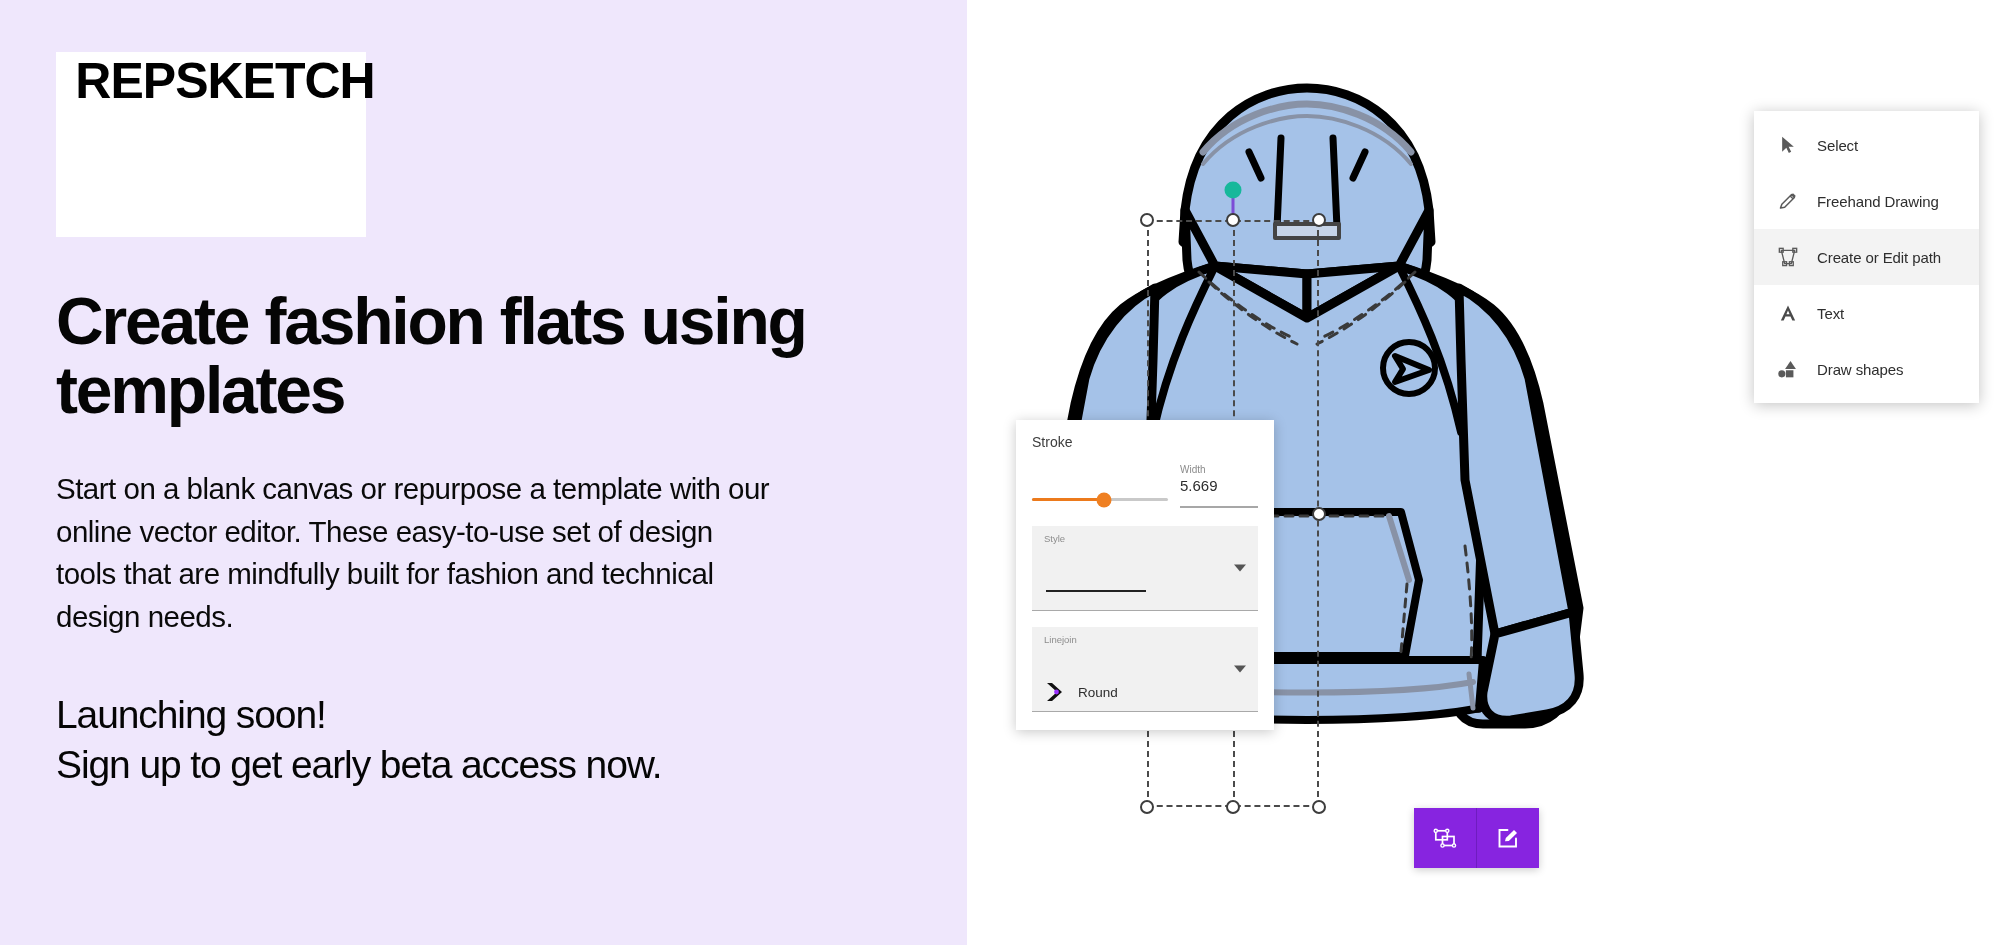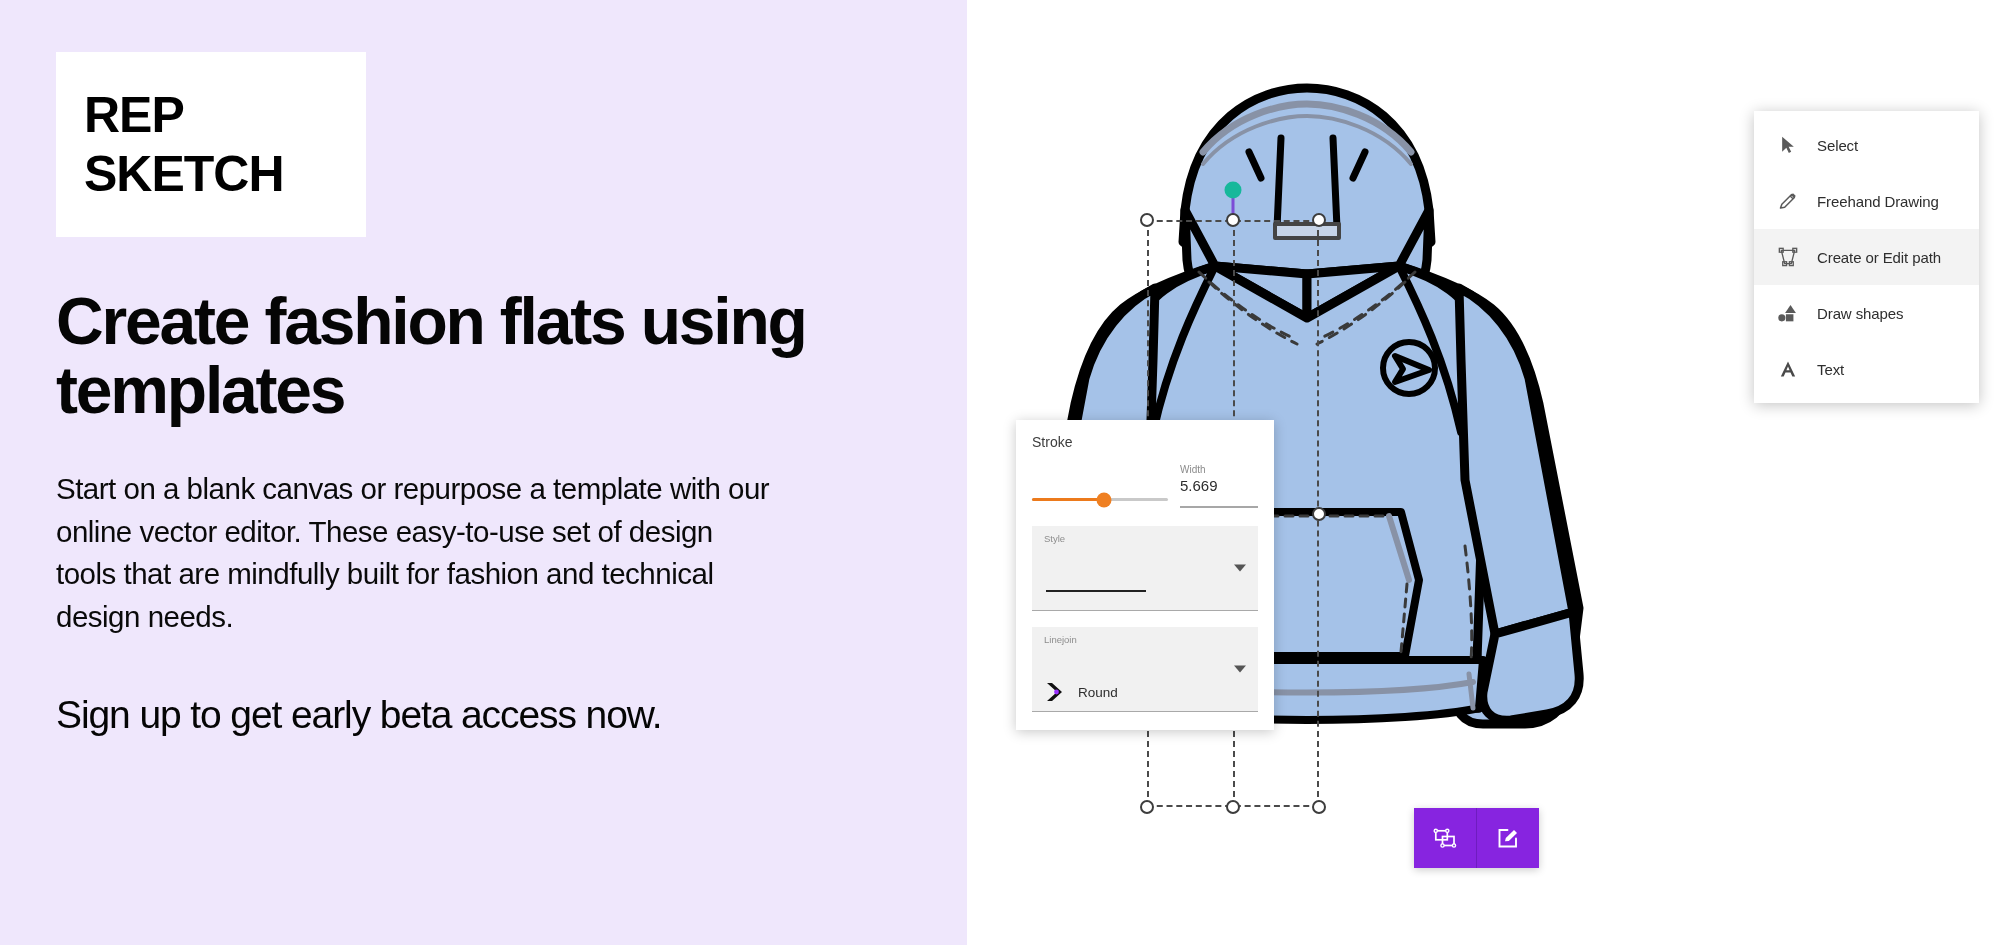--- a/index.html
+++ b/index.html
@@ -31,21 +31,20 @@
     padding: 52px 56px 0 56px;
     position: relative;
     flex: 0 0 967px;
   }
 
   .logo-box {
     width: 310px;
     height: 185px;
     background: #ffffff;
     display: flex;
-    flex-direction: column;
     justify-content: center;
     padding-left: 28px;
     box-sizing: border-box;
     margin-bottom: 50px;
   }
   .logo-line {
     font-family: "Liberation Sans", sans-serif;
     font-weight: bold;
     font-size: 50px;
     letter-spacing: -1px;
@@ -337,20 +336,21 @@
     <div class="logo-box">
       <div class="logo-line">REP</div>
       <div class="logo-line">SKETCH</div>
     </div>
 
     <h1 class="headline">Create fashion flats using templates</h1>
 
     <p class="body-copy">Start on a blank canvas or repurpose a template with our online vector editor. These easy-to-use set of design tools that are mindfully built for fashion and technical design needs.</p>
 
     <div class="cta-block">
+      <div>Launching soon!</div>
       <div>Sign up to get early beta access now.</div>
     </div>
 
   </section>
 
   <section class="canvas">
 
     <div class="hoodie-wrap">
       <svg class="hoodie-svg" viewBox="0 0 560 800" xmlns="http://www.w3.org/2000/svg">
         <g fill="none" stroke="#000" stroke-width="9" stroke-linejoin="round" stroke-linecap="round">
@@ -529,36 +529,36 @@
             <rect x="5.7" y="17.7" width="4.6" height="4.6" fill="none" stroke="#5a5a5a" stroke-width="1.6"></rect>
             <rect x="13.7" y="17.7" width="4.6" height="4.6" fill="none" stroke="#5a5a5a" stroke-width="1.6"></rect>
           </svg>
         </span>
         <span class="tool-label">Create or Edit path</span>
       </div>
 
       <div class="tool-item">
         <span class="tool-icon">
           <svg viewBox="0 0 24 24" width="20" height="20">
+            <path d="M12 3 L3.4 21 L6.8 21 L9 16.2 L15 16.2 L17.2 21 L20.6 21 Z
+                     M10.1 13.5 L12 9 L13.9 13.5 Z" fill="#4a4a4a"></path>
+          </svg>
+        </span>
+        <span class="tool-label">Text</span>
+      </div>
+
+      <div class="tool-item">
+        <span class="tool-icon">
+          <svg viewBox="0 0 24 24" width="20" height="20">
             <path d="M15 2.5 L21.5 12 L8.5 12 Z" fill="#5a5a5a"></path>
             <rect x="9.5" y="13.5" width="9" height="8.5" fill="#5a5a5a"></rect>
             <circle cx="4.6" cy="17.8" r="4.3" fill="#5a5a5a"></circle>
           </svg>
         </span>
         <span class="tool-label">Draw shapes</span>
-      </div>
-
-      <div class="tool-item">
-        <span class="tool-icon">
-          <svg viewBox="0 0 24 24" width="20" height="20">
-            <path d="M12 3 L3.4 21 L6.8 21 L9 16.2 L15 16.2 L17.2 21 L20.6 21 Z
-                     M10.1 13.5 L12 9 L13.9 13.5 Z" fill="#4a4a4a"></path>
-          </svg>
-        </span>
-        <span class="tool-label">Text</span>
       </div>
 
     </div>
 
     <div class="action-bar">
       <div class="action-btn">
         <svg viewBox="0 0 24 24" width="24" height="24">
           <rect x="2.8" y="4.8" width="11.5" height="9" fill="none" stroke="#fff" stroke-width="1.7"></rect>
           <rect x="9.5" y="10.5" width="11.5" height="9" fill="none" stroke="#fff" stroke-width="1.7"></rect>
           <circle cx="2.8" cy="4.8" r="1.6" fill="#8724E0" stroke="#fff" stroke-width="1.4"></circle>

